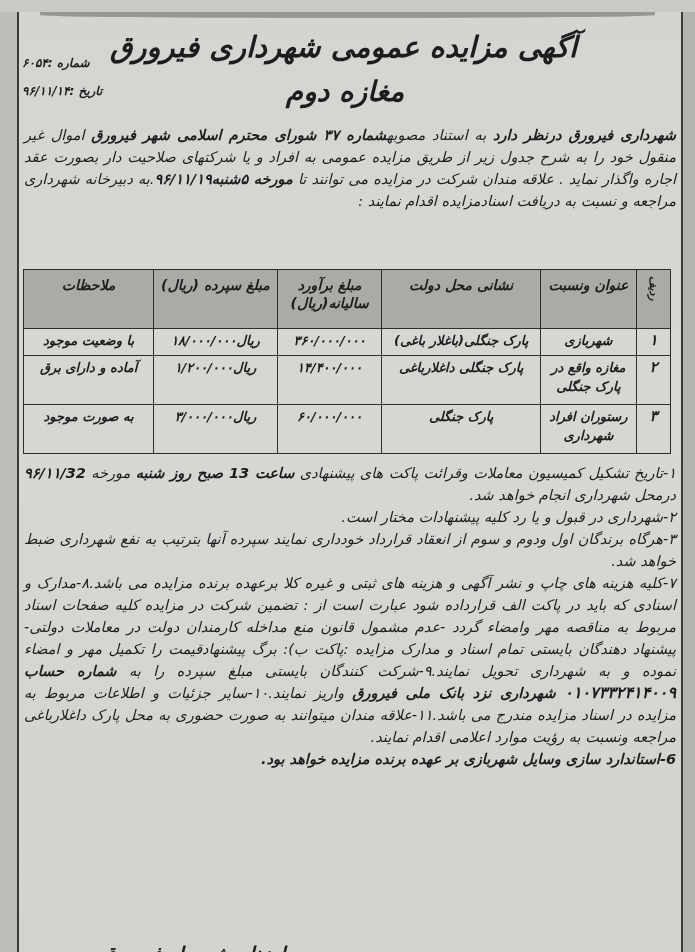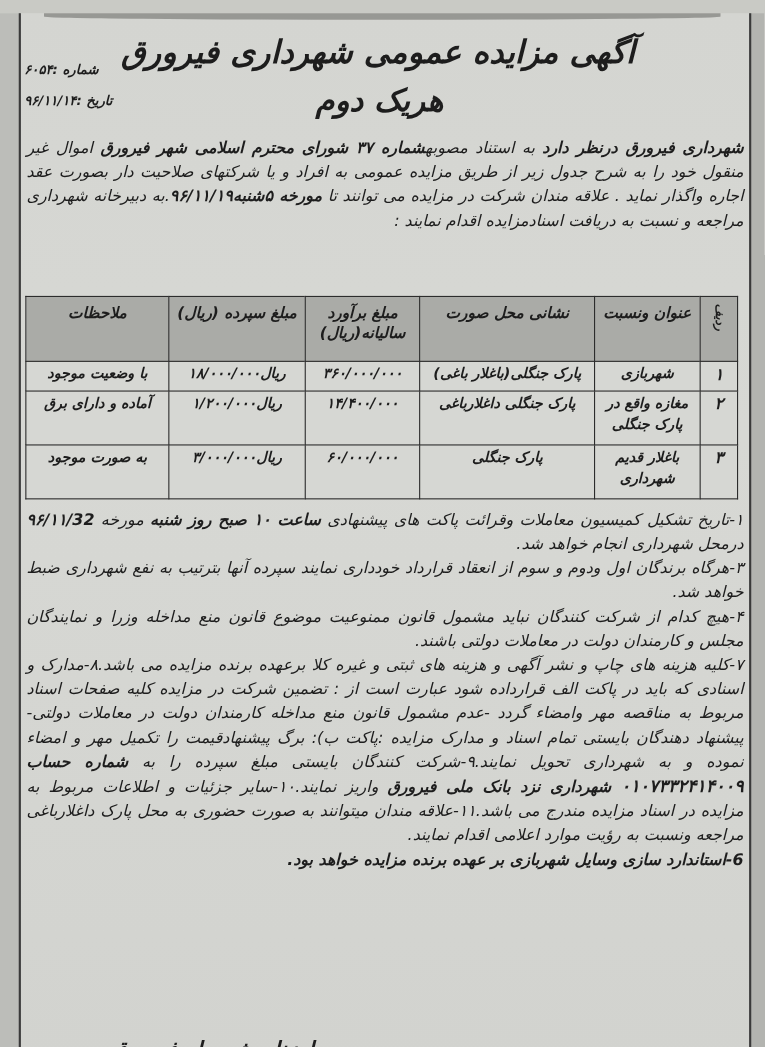--- a/index.html
+++ b/index.html
@@ -91,30 +91,30 @@
   <div class="frame-right"></div>
 
   <div class="meta num">
     <span>شماره :</span><span>۶۰۵۴</span>
   </div>
   <div class="meta date">
     <span>تاریخ :</span><span>۹۶/۱۱/۱۴</span>
   </div>
 
   <div class="title">آگهی مزایده عمومی شهرداری فیرورق</div>
-  <div class="subtitle">هریک دوم</div>
+  <div class="subtitle">مغازه دوم</div>
 
   <div class="body-text intro"><b>شهرداری فیرورق درنظر دارد</b><span> به استناد مصوبه</span><b>شماره ۳۷ شورای محترم اسلامی شهر فیرورق</b><span> اموال غیر منقول خود را به شرح جدول زیر از طریق مزایده عمومی به افراد و یا شرکتهای صلاحیت دار بصورت عقد اجاره واگذار نماید . علاقه مندان شرکت در مزایده می توانند تا </span><b>مورخه ۵شنبه۹۶/۱۱/۱۹</b><span>.به دبیرخانه شهرداری مراجعه و نسبت به دریافت اسنادمزایده اقدام نمایند :</span></div>
 
   <table class="auction">
     <thead>
       <tr>
         <th class="col-idx"><span>ردیف</span></th>
         <th class="col-title">عنوان ونسبت</th>
-        <th class="col-addr">نشانی محل صورت</th>
+        <th class="col-addr">نشانی محل دولت</th>
         <th class="col-est">مبلغ برآورد سالیانه(ریال)</th>
         <th class="col-dep">مبلغ سپرده (ریال)</th>
         <th class="col-note">ملاحظات</th>
       </tr>
     </thead>
     <tbody>
       <tr class="r1">
         <td class="idx">۱</td>
         <td>شهربازی</td>
         <td>پارک جنگلی(باغلار باغی)</td>
@@ -125,31 +125,31 @@
       <tr class="r2">
         <td class="idx">۲</td>
         <td>مغازه واقع در پارک جنگلی</td>
         <td>پارک جنگلی داغلارباغی</td>
         <td class="num">۱۴/۴۰۰/۰۰۰</td>
         <td class="num">۱/۲۰۰/۰۰۰ریال</td>
         <td>آماده و دارای برق</td>
       </tr>
       <tr class="r3">
         <td class="idx">۳</td>
-        <td>باغلار قدیم شهرداری</td>
+        <td>رستوران افراد شهرداری</td>
         <td>پارک جنگلی</td>
         <td class="num">۶۰/۰۰۰/۰۰۰</td>
         <td class="num">۳/۰۰۰/۰۰۰ریال</td>
         <td>به صورت موجود</td>
       </tr>
     </tbody>
   </table>
 
   <div class="body-text conditions">
-    <p><span>۱-تاریخ تشکیل کمیسیون معاملات وقرائت پاکت های پیشنهادی </span><b>ساعت ۱۰ صبح روز شنبه</b><span> مورخه </span><b>۹۶/۱۱/32</b><span> درمحل شهرداری انجام خواهد شد.</span></p>
+    <p><span>۱-تاریخ تشکیل کمیسیون معاملات وقرائت پاکت های پیشنهادی </span><b>ساعت 13 صبح روز شنبه</b><span> مورخه </span><b>۹۶/۱۱/32</b><span> درمحل شهرداری انجام خواهد شد.</span></p>
+    <p>۲-شهرداری در قبول و یا رد کلیه پیشنهادات مختار است.</p>
     <p>۳-هرگاه برندگان اول ودوم و سوم از انعقاد قرارداد خودداری نمایند سپرده آنها بترتیب به نفع شهرداری ضبط خواهد شد.</p>
-    <p>۴-هیچ کدام از شرکت کنندگان نباید مشمول قانون ممنوعیت موضوع قانون منع مداخله وزرا و نمایندگان مجلس و کارمندان دولت در معاملات دولتی باشند.</p>
     <p><span>۷-کلیه هزینه های چاپ و نشر آگهی و هزینه های ثبتی و غیره کلا برعهده برنده مزایده می باشد.۸-مدارک و اسنادی که باید در پاکت الف قرارداده شود عبارت است از : تضمین شرکت در مزایده کلیه صفحات اسناد مربوط به مناقصه مهر وامضاء گردد -عدم مشمول قانون منع مداخله کارمندان دولت در معاملات دولتی- پیشنهاد دهندگان بایستی تمام اسناد و مدارک مزایده :پاکت ب): برگ پیشنهادقیمت را تکمیل مهر و امضاء نموده و به شهرداری تحویل نمایند.۹-شرکت کنندگان بایستی مبلغ سپرده را به </span><b>شماره حساب </b><b class="acct">۰۱۰۷۳۳۲۴۱۴۰۰۹</b><b> شهرداری نزد بانک ملی فیرورق</b><span> واریز نمایند.۱۰-سایر جزئیات و اطلاعات مربوط به مزایده در اسناد مزایده مندرج می باشد.۱۱-علاقه مندان میتوانند به صورت حضوری به محل پارک داغلارباغی مراجعه ونسبت به رؤیت موارد اعلامی اقدام نمایند.</span></p>
     <p class="bold">6-استاندارد سازی وسایل شهربازی بر عهده برنده مزایده خواهد بود.</p>
   </div>
 
   <div class="sign">ارزنلو-شهردار فیرورق</div>
 </div>
 
 </body></html>

